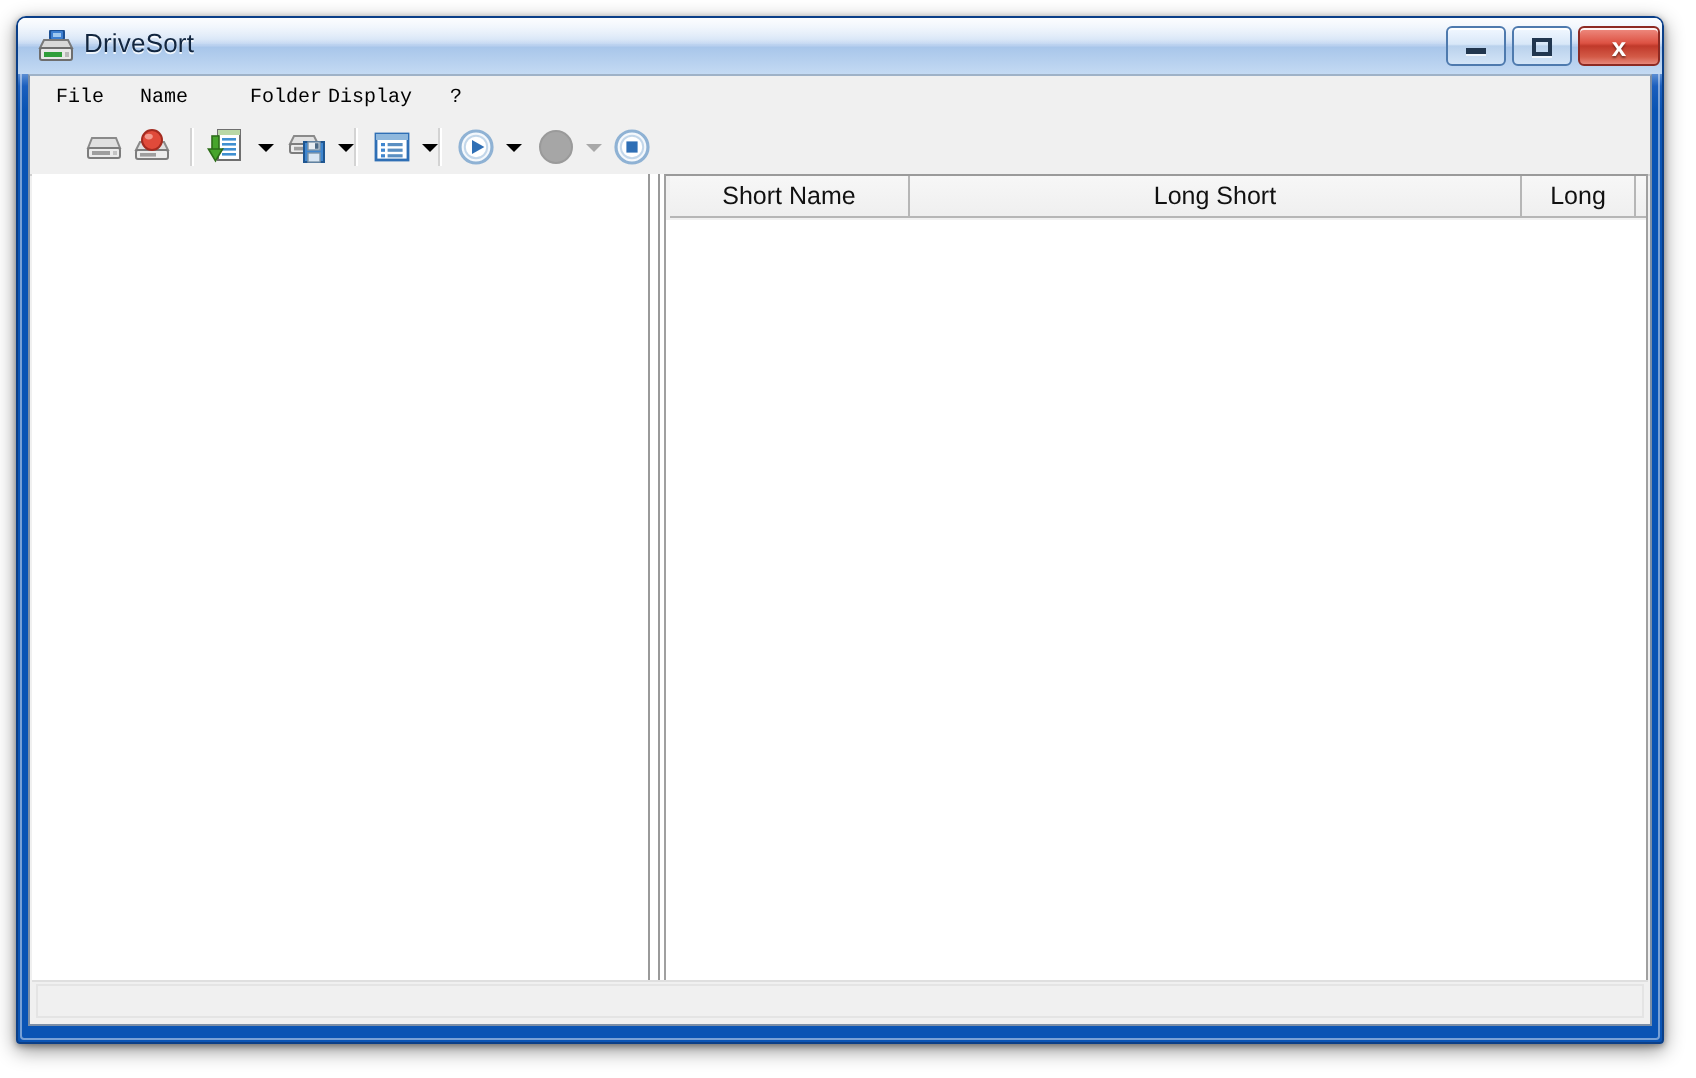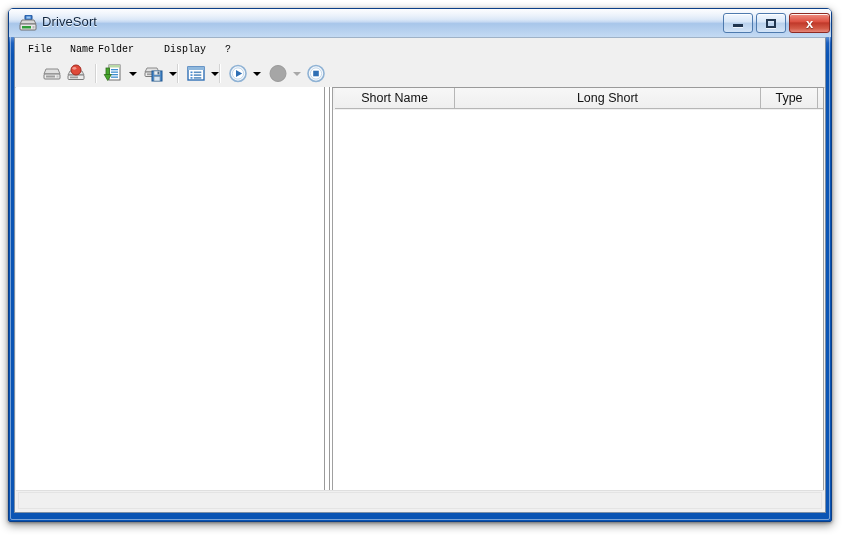--- a/index.html
+++ b/index.html
@@ -339,21 +339,21 @@
       <div class="capbtn" id="btn-close">
         <div class="cap-glyph">x</div>
       </div>
     </div>
 
     <div id="client">
 
       <div id="menubar">
         <div class="menu-item" style="left:6px">File</div>
         <div class="menu-item" style="left:48px">Name</div>
-        <div class="menu-item" style="left:76px">Folder</div>
+        <div class="menu-item" style="left:103px">Folder</div>
         <div class="menu-item" style="left:142px">Display</div>
         <div class="menu-item" style="left:203px">?</div>
       </div>
 
       <div id="toolbar">
 
         <div class="tb-btn" style="left:26px">
           <svg width="22" height="21" viewBox="0 0 22 21">
             <path d="M3 11 L5 6 L17 6 L19 11 Z" fill="#e0e0e0" stroke="#8a8a8a" stroke-width="1"></path>
             <rect x="3" y="11" width="16" height="5" rx="1" fill="#ececec" stroke="#7d7d7d" stroke-width="1"></rect>
@@ -467,21 +467,21 @@
 
       <div id="splitter">
         <div class="bar b1"></div>
         <div class="bar b2"></div>
       </div>
 
       <div id="list-panel">
         <div id="list-header">
           <div class="col-head" style="left:2px;  width:120px">Short Name</div>
           <div class="col-head" style="left:122px; width:306px">Long Short</div>
-          <div class="col-head" style="left:428px; width:57px">Type</div>
+          <div class="col-head" style="left:428px; width:57px">Long</div>
           <div class="col-head filler" style="left:485px; right:0"></div>
         </div>
         <div id="list-body"></div>
       </div>
 
       <div id="statusbar">
         <div id="status-inner">
           <div id="status-text"></div>
         </div>
       </div>

